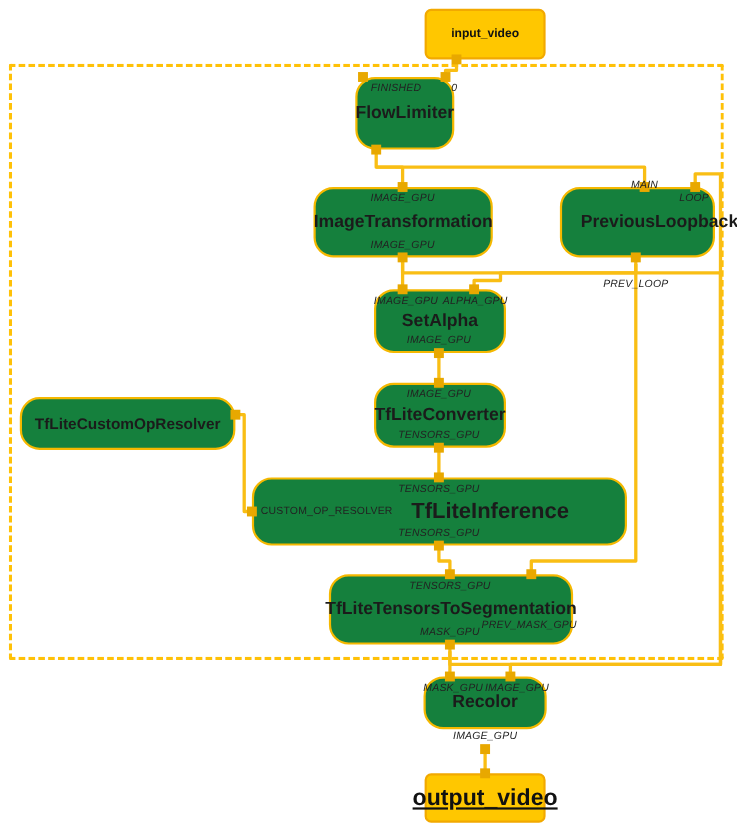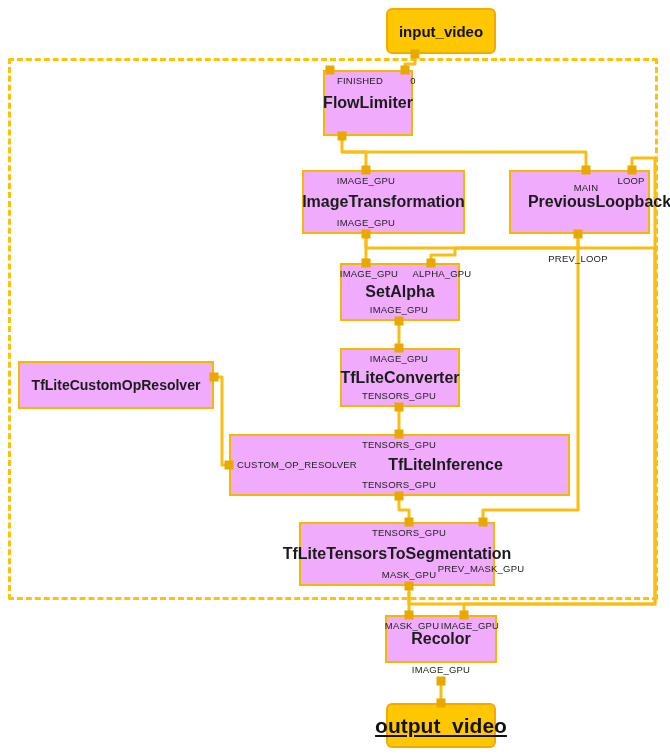--- a/index.html
+++ b/index.html
@@ -7,40 +7,40 @@
     width:670px;height:756px;background:#ffffff;
     font-family:"Liberation Sans", sans-serif;
     position:relative;overflow:hidden;
   }
   #stage{position:absolute;left:0;top:0;width:670px;height:756px;}
   svg.edges{position:absolute;left:0;top:0;width:670px;height:756px;overflow:visible;}
 
   
   .node{
     position:absolute;box-sizing:border-box;
-    border:2px solid #F5B800;border-radius:0;background:#f0abfc;
+    border:2px solid #F5B800;border-radius:18px;background:#15803d;
     display:flex;align-items:center;justify-content:center;
   }
   .node .title{
     font-weight:bold;color:#1b1b1b;white-space:nowrap;
     font-family:"Liberation Sans", sans-serif;
   }
   .io-node{
     position:absolute;box-sizing:border-box;
     background:#FFC700;border:2px solid #F2A900;border-radius:6px;
     display:flex;align-items:center;justify-content:center;
   }
   .io-node .title{font-weight:bold;color:#111;font-size:15px;white-space:nowrap;}
 
   
   .plabel{
     position:absolute;font-size:9.5px;color:#222;white-space:nowrap;
     letter-spacing:.2px;font-family:"Liberation Sans", sans-serif;
   }
-  .plabel.c{transform:translateX(-50%);}
+  .plabel.c{transform:translateX(-50%);font-style:italic;}
 
   
   .port{
     position:absolute;width:9px;height:9px;background:#E8A800;
     transform:translate(-50%,-50%);
   }
 
   
   .dashed{
     position:absolute;box-sizing:border-box;
@@ -63,77 +63,77 @@
       <path d="M 399 321 L 399 348" fill="none" stroke="#F9BE14" stroke-width="3" stroke-linejoin="round" stroke-linecap="butt"></path>
       <path d="M 399 407 L 399 434" fill="none" stroke="#F9BE14" stroke-width="3" stroke-linejoin="round" stroke-linecap="butt"></path>
       <path d="M 214 377 L 222 377 L 222 465 L 229 465" fill="none" stroke="#F9BE14" stroke-width="3" stroke-linejoin="round" stroke-linecap="butt"></path>
       <path d="M 399 496 L 399 510 L 409 510 L 409 522" fill="none" stroke="#F9BE14" stroke-width="3" stroke-linejoin="round" stroke-linecap="butt"></path>
       <path d="M 409 586 L 409 615" fill="none" stroke="#F9BE14" stroke-width="3" stroke-linejoin="round" stroke-linecap="butt"></path>
       <path d="M 409 592 L 409 604 L 655 604 L 655 158 L 632 158 L 632 170" fill="none" stroke="#F9BE14" stroke-width="3" stroke-linejoin="round" stroke-linecap="butt"></path>
       <path d="M 441 681 L 441 703" fill="none" stroke="#F9BE14" stroke-width="3" stroke-linejoin="round" stroke-linecap="butt"></path>
     </svg>
   <div id="nodes-layer">
       <div class="io-node" style="left: 386px; top: 8px; width: 110px; height: 46px;">
-        <span class="title" style="font-size: 15px;">input_video</span>
+        <span class="title" style="font-size: 11px;">input_video</span>
       </div>
       <div class="port" style="left: 415px; top: 54px; background: rgb(232, 168, 0);"></div>
       <div class="node" style="left: 323px; top: 70px; width: 90px; height: 66px;">
         <span class="title" style="font-size: 16px;">FlowLimiter</span>
       </div>
       <div class="port" style="left: 330px; top: 70px; background: rgb(232, 168, 0);"></div>
       <div class="plabel c" style="left: 360px; top: 75px;">FINISHED</div>
       <div class="port" style="left: 405px; top: 70px; background: rgb(232, 168, 0);"></div>
       <div class="plabel c" style="left: 413px; top: 75px;">0</div>
       <div class="port" style="left: 342px; top: 136px; background: rgb(232, 168, 0);"></div>
-      <div class="node" style="left: 285px; top: 170px; width: 163px; height: 64px; margin-left: 17px;">
+      <div class="node" style="left: 285px; top: 170px; width: 163px; height: 64px;">
         <span class="title" style="font-size: 16px;">ImageTransformation</span>
       </div>
       <div class="port" style="left: 366px; top: 170px; background: rgb(232, 168, 0);"></div>
       <div class="plabel c" style="left: 366px; top: 175px;">IMAGE_GPU</div>
       <div class="port" style="left: 366px; top: 234px; background: rgb(232, 168, 0);"></div>
       <div class="plabel c" style="left: 366px; top: 217px;">IMAGE_GPU</div>
       <div class="node" style="left: 509px; top: 170px; width: 141px; height: 64px; padding-left: 40px;">
         <span class="title" style="font-size: 16px;">PreviousLoopback</span>
       </div>
       <div class="port" style="left: 586px; top: 170px; background: rgb(232, 168, 0);"></div>
-      <div class="plabel c" style="left: 586px; top: 182px;">MAIN</div>
+      <div class="plabel c" style="left: 586px; top: 163px;">MAIN</div>
       <div class="port" style="left: 632px; top: 170px; background: rgb(232, 168, 0);"></div>
       <div class="plabel c" style="left: 631px; top: 175px; text-align: center;">LOOP</div>
       <div class="port" style="left: 578px; top: 234px; background: rgb(232, 168, 0);"></div>
       <div class="plabel c" style="left: 578px; top: 217px; margin-top: 36px;">PREV_LOOP</div>
       <div class="node" style="left: 340px; top: 263px; width: 120px; height: 58px;">
         <span class="title" style="font-size: 16px;">SetAlpha</span>
       </div>
       <div class="port" style="left: 366px; top: 263px; background: rgb(232, 168, 0);"></div>
       <div class="plabel c" style="left: 369px; top: 268px;">IMAGE_GPU</div>
       <div class="port" style="left: 431px; top: 263px; background: rgb(232, 168, 0);"></div>
-      <div class="plabel c" style="left: 442px; top: 268px;">ALPHA_GPU</div>
+      <div class="plabel c" style="left: 432px; top: 268px;">ALPHA_GPU</div>
       <div class="port" style="left: 399px; top: 321px; background: rgb(232, 168, 0);"></div>
       <div class="plabel c" style="left: 399px; top: 304px;">IMAGE_GPU</div>
       <div class="node" style="left: 18px; top: 361px; width: 196px; height: 48px;">
         <span class="title" style="font-size: 14px;">TfLiteCustomOpResolver</span>
       </div>
       <div class="port" style="left: 214px; top: 377px; background: rgb(232, 168, 0);"></div>
       <div class="node" style="left: 340px; top: 348px; width: 120px; height: 59px;">
         <span class="title" style="font-size: 16px;">TfLiteConverter</span>
       </div>
       <div class="port" style="left: 399px; top: 348px; background: rgb(232, 168, 0);"></div>
       <div class="plabel c" style="left: 399px; top: 353px;">IMAGE_GPU</div>
       <div class="port" style="left: 399px; top: 407px; background: rgb(232, 168, 0);"></div>
       <div class="plabel c" style="left: 399px; top: 390px;">TENSORS_GPU</div>
       <div class="node" style="left: 229px; top: 434px; width: 341px; height: 62px;">
-        <span class="title" style="font-size: 16px; margin-left: 92px;">TfLiteInference</span>
+        <span class="title" style="font-size: 20px; margin-left: 92px;">TfLiteInference</span>
       </div>
       <div class="port" style="left: 399px; top: 434px; background: rgb(232, 168, 0);"></div>
       <div class="plabel c" style="left: 399px; top: 439px;">TENSORS_GPU</div>
       <div class="port" style="left: 229px; top: 465px; background: rgb(232, 168, 0);"></div>
       <div class="plabel" style="left: 237px; top: 459px;">CUSTOM_OP_RESOLVER</div>
       <div class="port" style="left: 399px; top: 496px; background: rgb(232, 168, 0);"></div>
       <div class="plabel c" style="left: 399px; top: 479px;">TENSORS_GPU</div>
-      <div class="node" style="left: 299px; top: 522px; width: 196px; height: 64px;">
+      <div class="node" style="left: 299px; top: 522px; width: 222px; height: 64px;">
         <span class="title" style="font-size: 16px;">TfLiteTensorsToSegmentation</span>
       </div>
       <div class="port" style="left: 409px; top: 522px; background: rgb(232, 168, 0);"></div>
       <div class="plabel c" style="left: 409px; top: 527px;">TENSORS_GPU</div>
       <div class="port" style="left: 483px; top: 522px; background: rgb(232, 168, 0);"></div>
       <div class="plabel c" style="left: 481px; top: 527px; margin-top: 36px;">PREV_MASK_GPU</div>
       <div class="port" style="left: 409px; top: 586px; background: rgb(232, 168, 0);"></div>
       <div class="plabel c" style="left: 409px; top: 569px;">MASK_GPU</div>
       <div class="node" style="left: 385px; top: 615px; width: 112px; height: 48px;">
         <span class="title" style="font-size: 16px;">Recolor</span>

